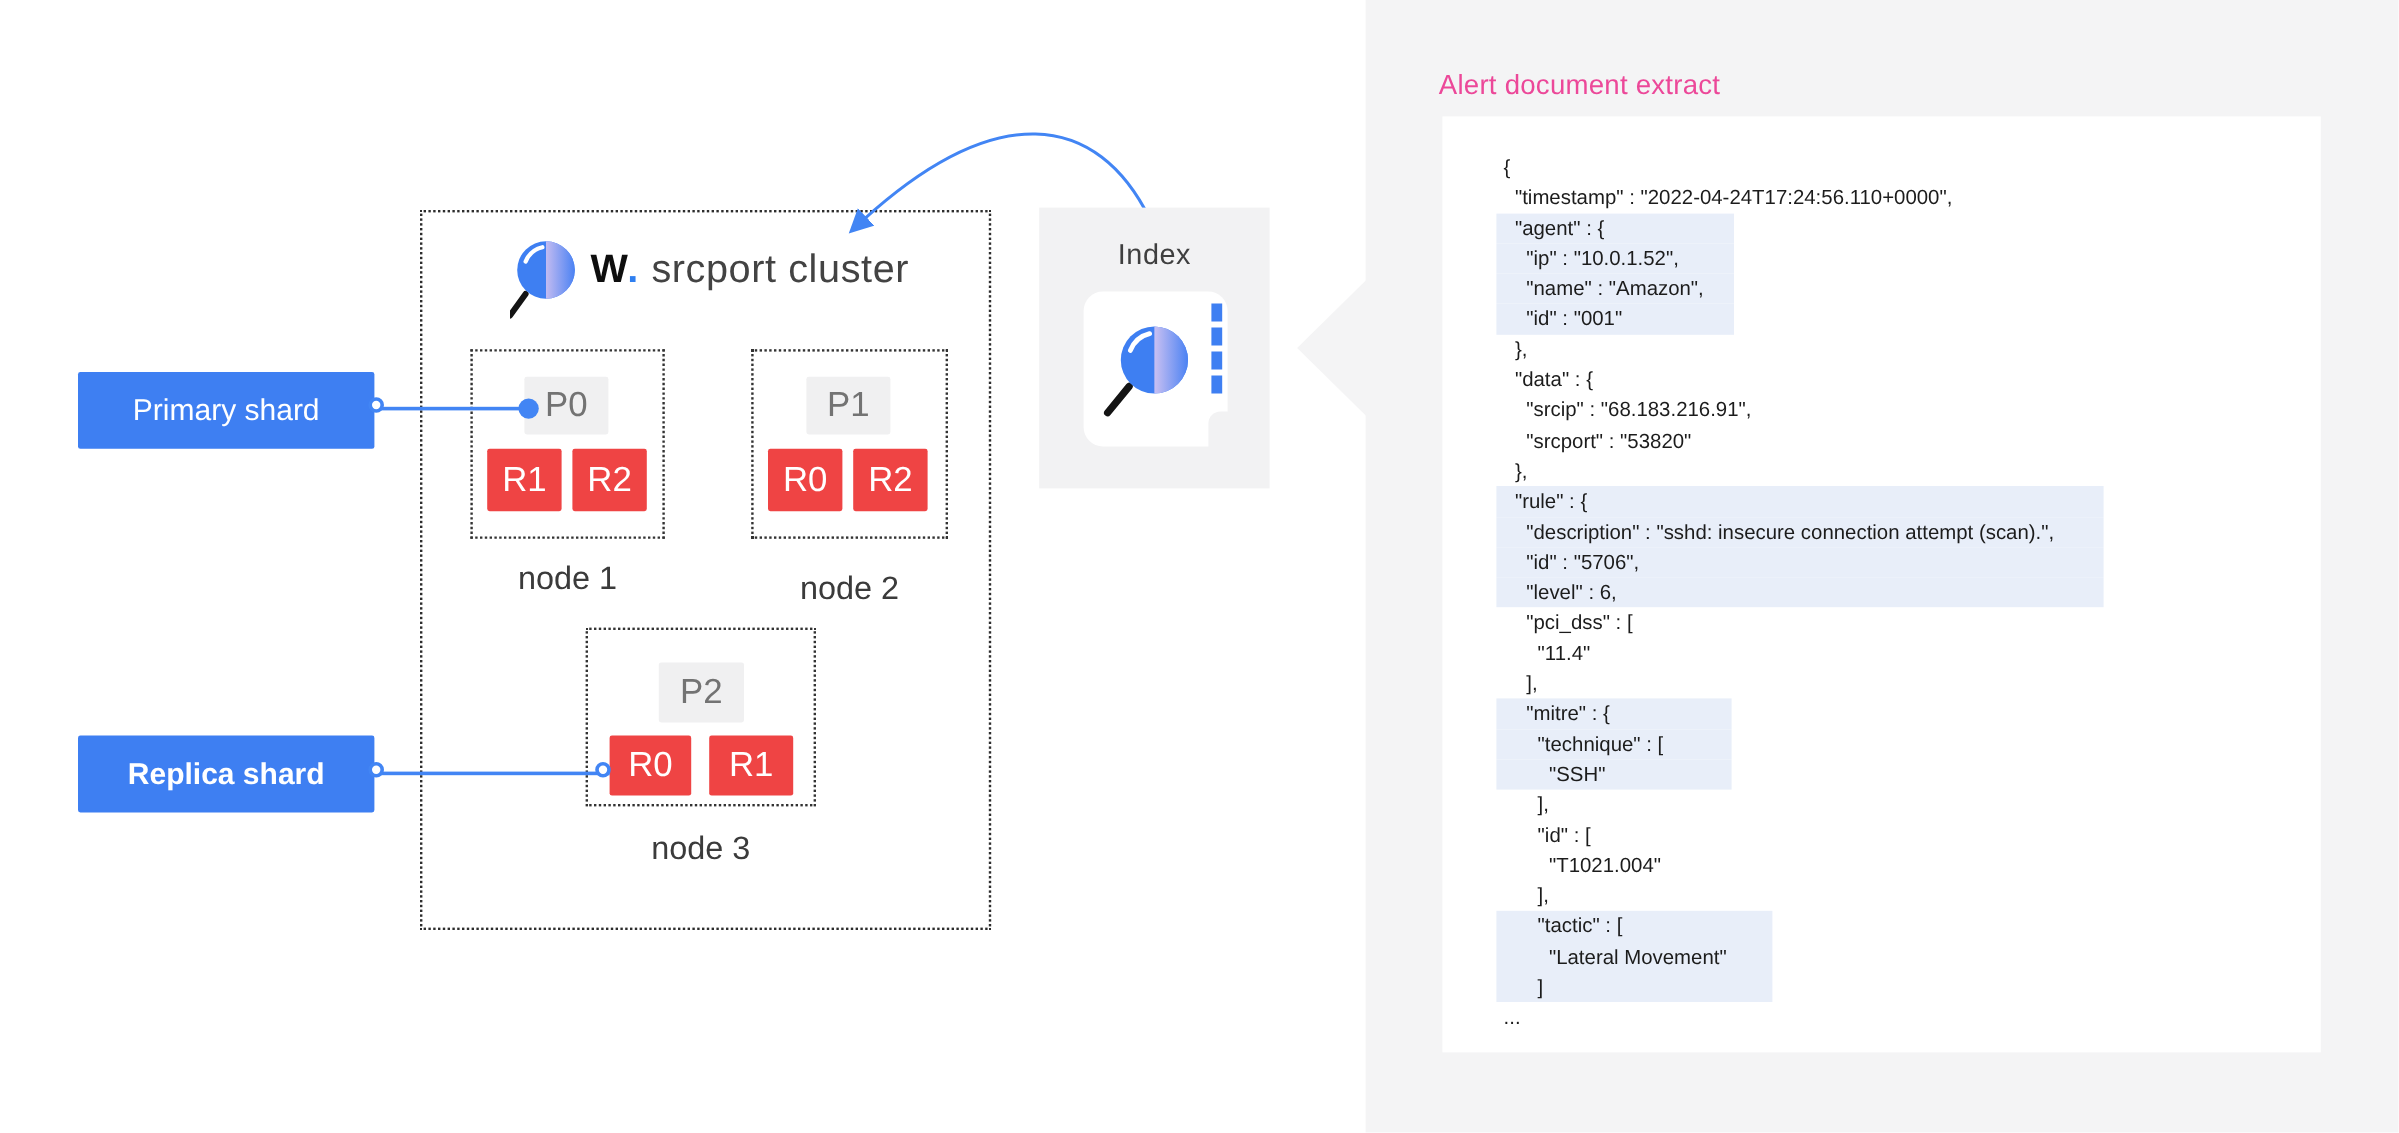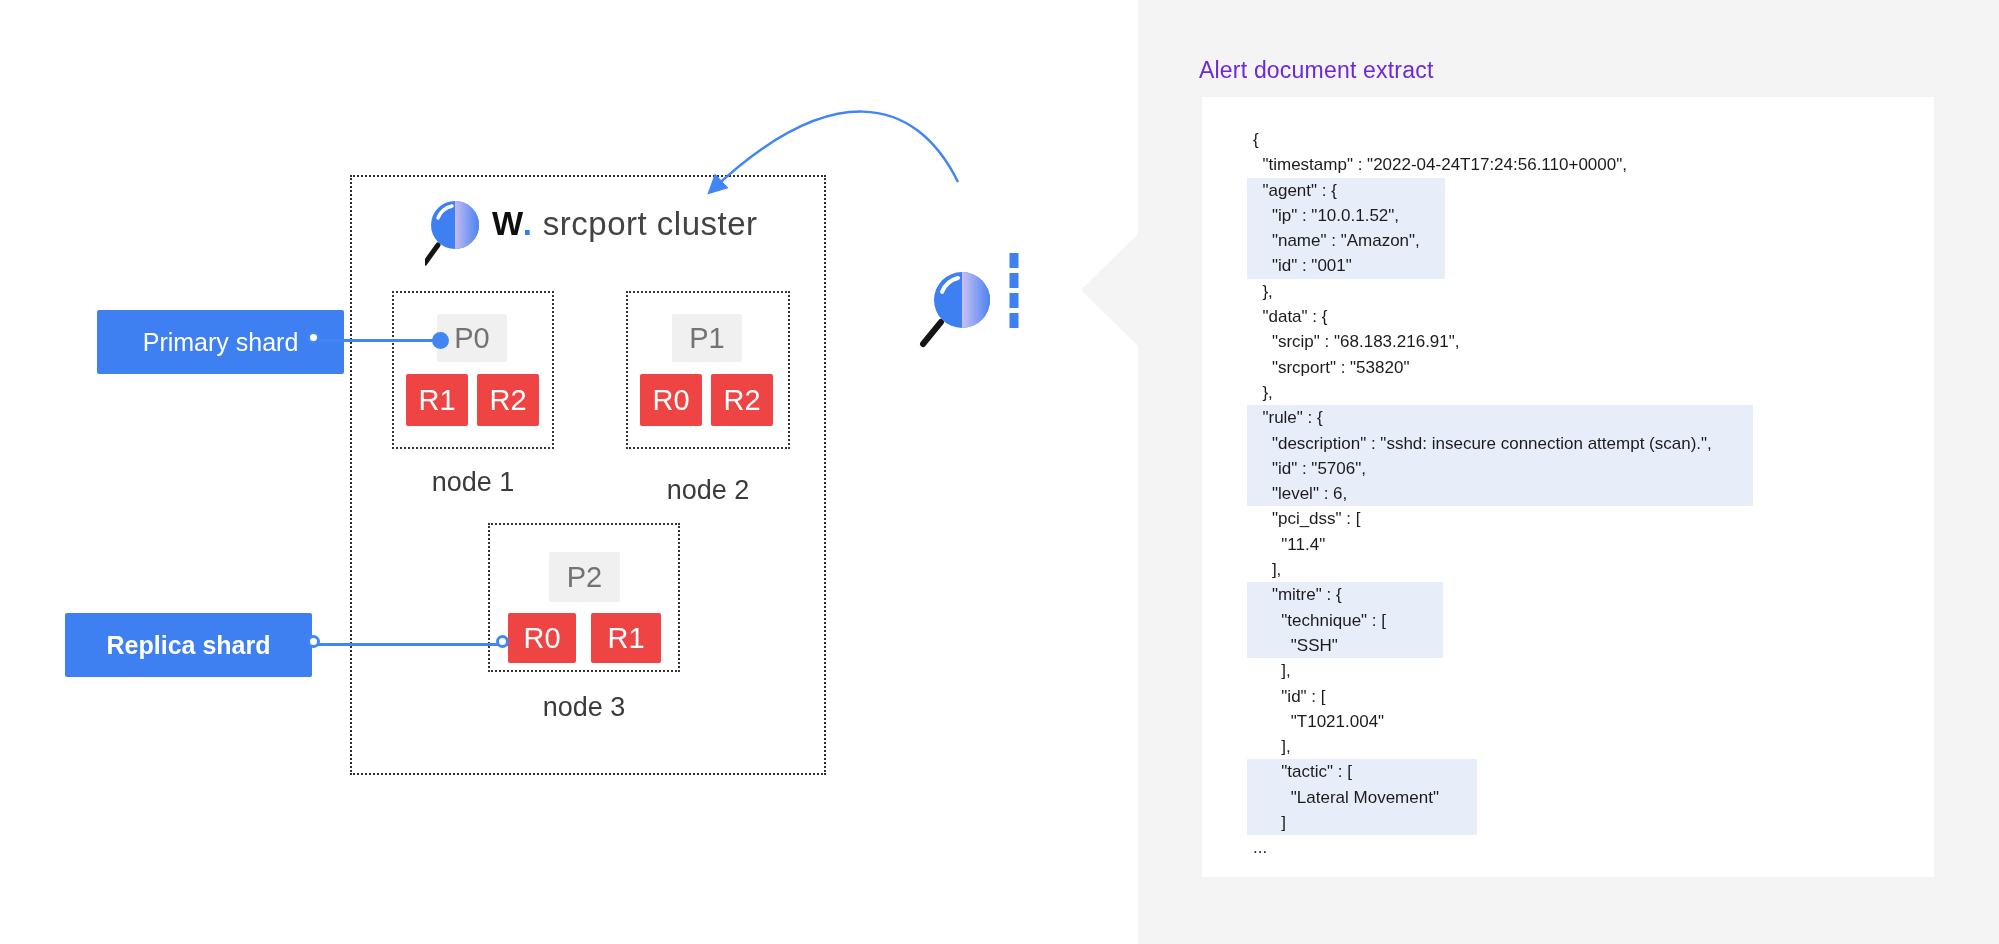--- a/index.html
+++ b/index.html
@@ -5,21 +5,21 @@
   * { margin:0; padding:0; box-sizing:border-box; }
   html,body { background:#ffffff; }
   body { font-family:"Liberation Sans", sans-serif; }
   #canvas { position:relative; width:1999px; height:944px; background:#ffffff; overflow:hidden; }
 
   
   .alert-panel { position:absolute; left:1138px; top:0; width:861px; height:944px; background:#f4f4f5; }
   .panel-pointer { position:absolute; left:1081px; top:233px; width:0; height:0;
                    border-top:57px solid transparent; border-bottom:57px solid transparent;
                    border-right:58px solid #f4f4f5; }
-  .panel-heading { position:absolute; left:1199px; top:57px; font-size:23px; color:#6d28d9; letter-spacing:0.2px; }
+  .panel-heading { position:absolute; left:1199px; top:57px; font-size:23px; color:#ec4899; letter-spacing:0.2px; }
   .doc-card { position:absolute; left:1202px; top:97px; width:732px; height:780px; background:#ffffff;
               z-index:0; }
   .json-doc { position:absolute; left:51px; top:30px; font-size:17px; color:#1c1c1c; }
   .json-line { position:relative; height:25.3px; line-height:25.3px; white-space:pre; z-index:1; }
   .json-line.hl::before { content:""; position:absolute; left:-6px; top:0; height:100%;
                           background:#e8eef9; z-index:-1; }
   .hl-agent::before  { width:198px; }
   .hl-rule::before   { width:506px; }
   .hl-mitre::before  { width:196px; }
   .hl-tactic::before { width:230px; }
@@ -39,21 +39,21 @@
   .chip { position:absolute; display:flex; align-items:center; justify-content:center;
           font-size:29px; border-radius:2px; }
   .chip-p { background:#f0f0f1; color:#737373; }
   .chip-r { background:#ef4444; color:#ffffff; }
   .node-label { position:absolute; text-align:center; font-size:27px; color:#3b3b3b; }
 
   
   .legend-label { position:absolute; left:65px; width:247px; height:64px; background:#3e7ff2;
                   color:#ffffff; font-size:25px; display:flex; align-items:center; justify-content:center;
                   border-radius:2px; }
-  .legend-primary { top:310px;margin-left:32px; }
+  .legend-primary { top:310px; }
   .legend-replica { top:613px;font-weight:bold; }
   .conn-line { position:absolute; height:2.5px; background:#4285f4; }
   .conn-circle { position:absolute; width:13px; height:13px; border:3px solid #4285f4;
                  background:#ffffff; border-radius:50%; }
   .conn-dot { position:absolute; width:17px; height:17px; background:#4285f4; border-radius:50%; }
 
   
   .index-box { position:absolute; left:866px; top:173px; width:192px; height:234px; background:#f2f2f3; }
   .index-label { position:absolute; left:0; top:26px; width:100%; text-align:center;
                  font-size:24px; color:#3f3f3f; letter-spacing:0.5px; }
@@ -159,20 +159,25 @@
   <div class="legend-label legend-primary">Primary shard</div>
   <div class="conn-line" style="left:312px; top:339px; width:130px;"></div>
   <div class="conn-circle" style="left:307px; top:331px;"></div>
   <div class="conn-dot" style="left:432px; top:332px;"></div>
 
   <div class="legend-label legend-replica">Replica shard</div>
   <div class="conn-line" style="left:312px; top:643px; width:196px;"></div>
   <div class="conn-circle" style="left:307px; top:635px;"></div>
   <div class="conn-circle" style="left:496px; top:635px;"></div>
 
+  <div class="index-box">
+    <div class="index-label">Index</div>
+    <div class="index-card"></div>
+    <div class="index-card-cut"></div>
+  </div>
   <svg class="index-magnifier-svg" width="106" height="100" viewBox="0 0 106 100">
     <defs>
       <linearGradient id="gradIndex" x1="0" y1="0" x2="1" y2="0">
         <stop offset="0" stop-color="#c9c0f2"></stop>
         <stop offset="1" stop-color="#4b82f3"></stop>
       </linearGradient>
     </defs>
     <line x1="98" y1="1" x2="98" y2="81" stroke="#3e7ff2" stroke-width="9" stroke-dasharray="15 5"></line>
     <line x1="25" y1="70" x2="7" y2="92" stroke="#141414" stroke-width="6" stroke-linecap="round"></line>
     <circle cx="46" cy="48" r="28" fill="#3e7ff2"></circle>

